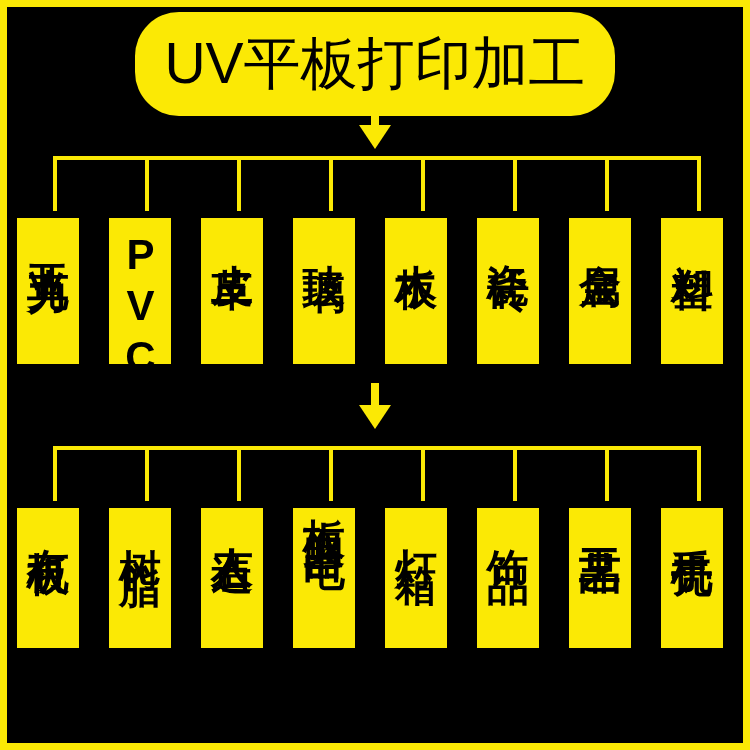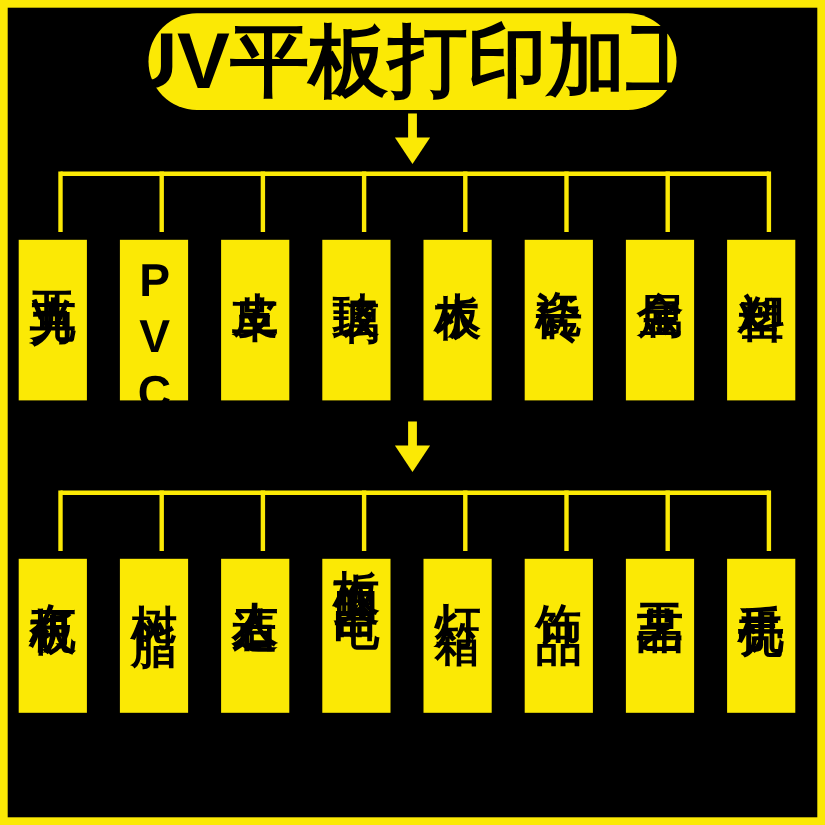--- a/index.html
+++ b/index.html
@@ -9,26 +9,26 @@
     background:var(--bg, #000);
     border:7px solid var(--yellow, #fbe905);
     box-sizing:border-box;
     font-family:"Liberation Sans", sans-serif;
     overflow:hidden;
     margin:0 auto;
   }
   .title-pill {
     position:absolute;
     top:5px; left:50%; transform:translateX(-50%);
-    width:480px; height:88px;
+    width:480px; height:104px;
     background:var(--yellow, #fbe905);
     border-radius:44px;
     display:flex; align-items:center; justify-content:center;
     color:var(--text, #000);
-    font-size:72px; font-weight:700;
+    font-size:57px; font-weight:400;
     letter-spacing:0px;
     white-space:nowrap;
   }
   .down-arrow {
     position:absolute; left:50%; transform:translateX(-50%);
     width:36px; height:46px;
   }
   .down-arrow.first { top:96px; }
   .down-arrow.second { top:376px; }
   .connector { position:absolute; left:7px; width:736px; height:62px; }

